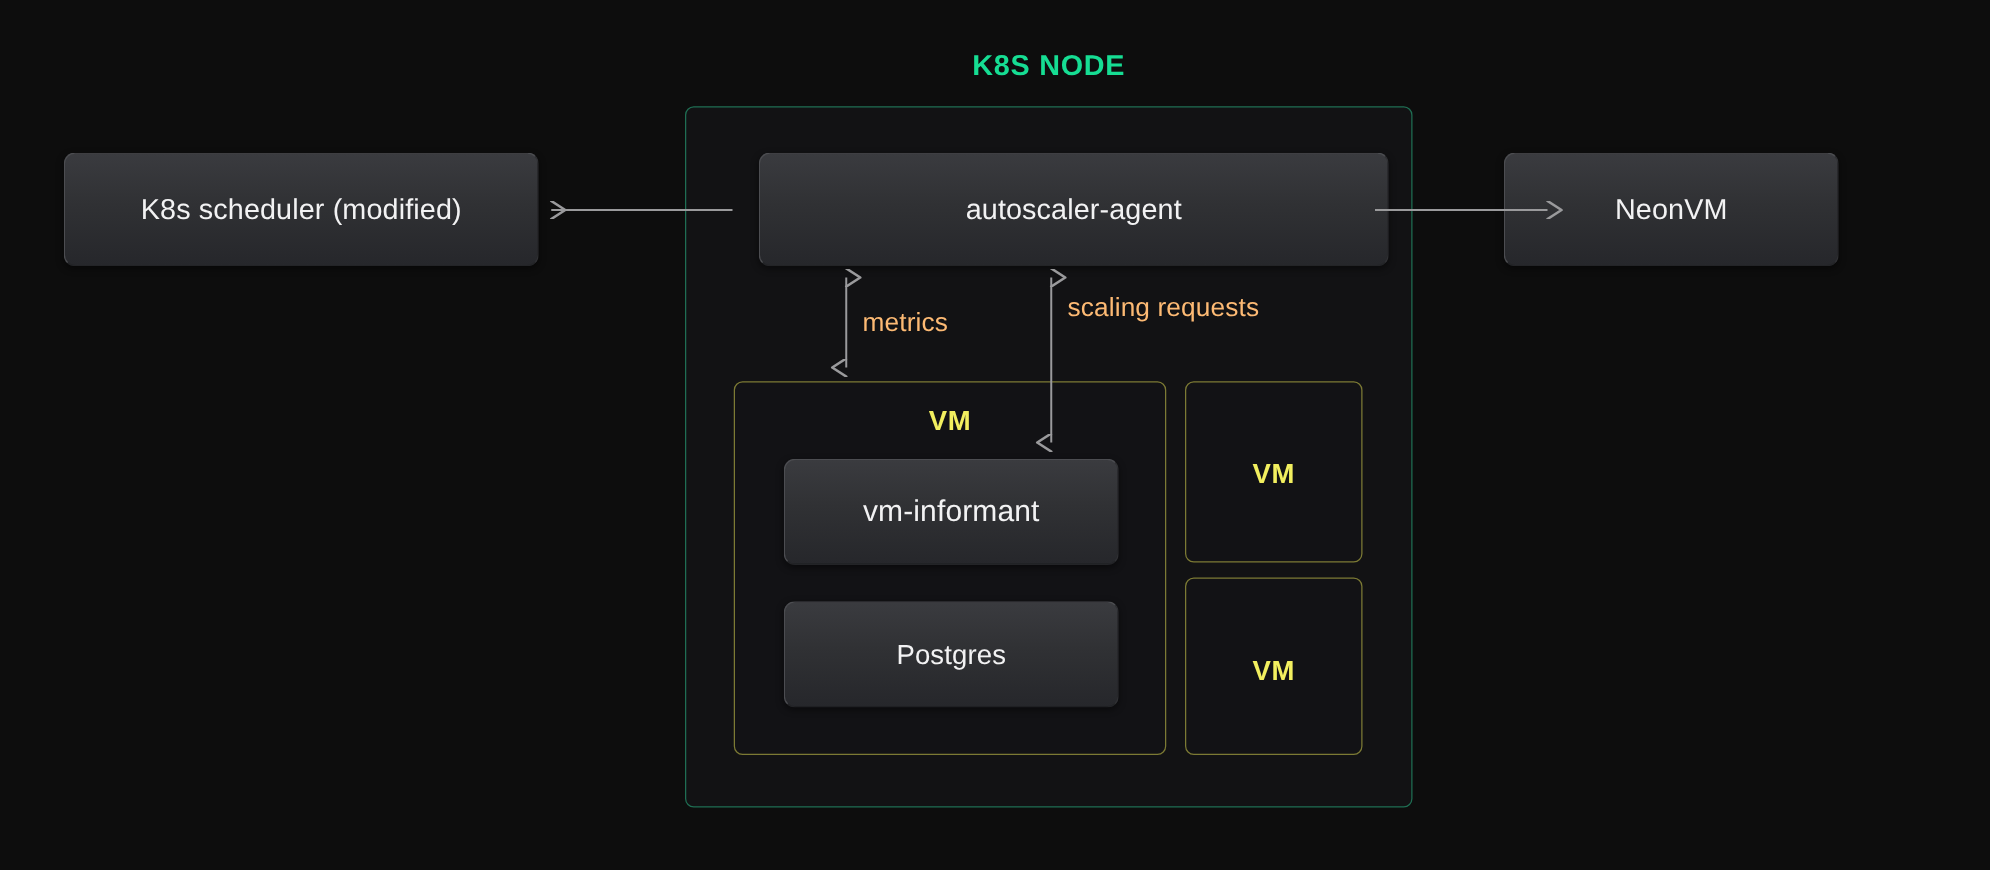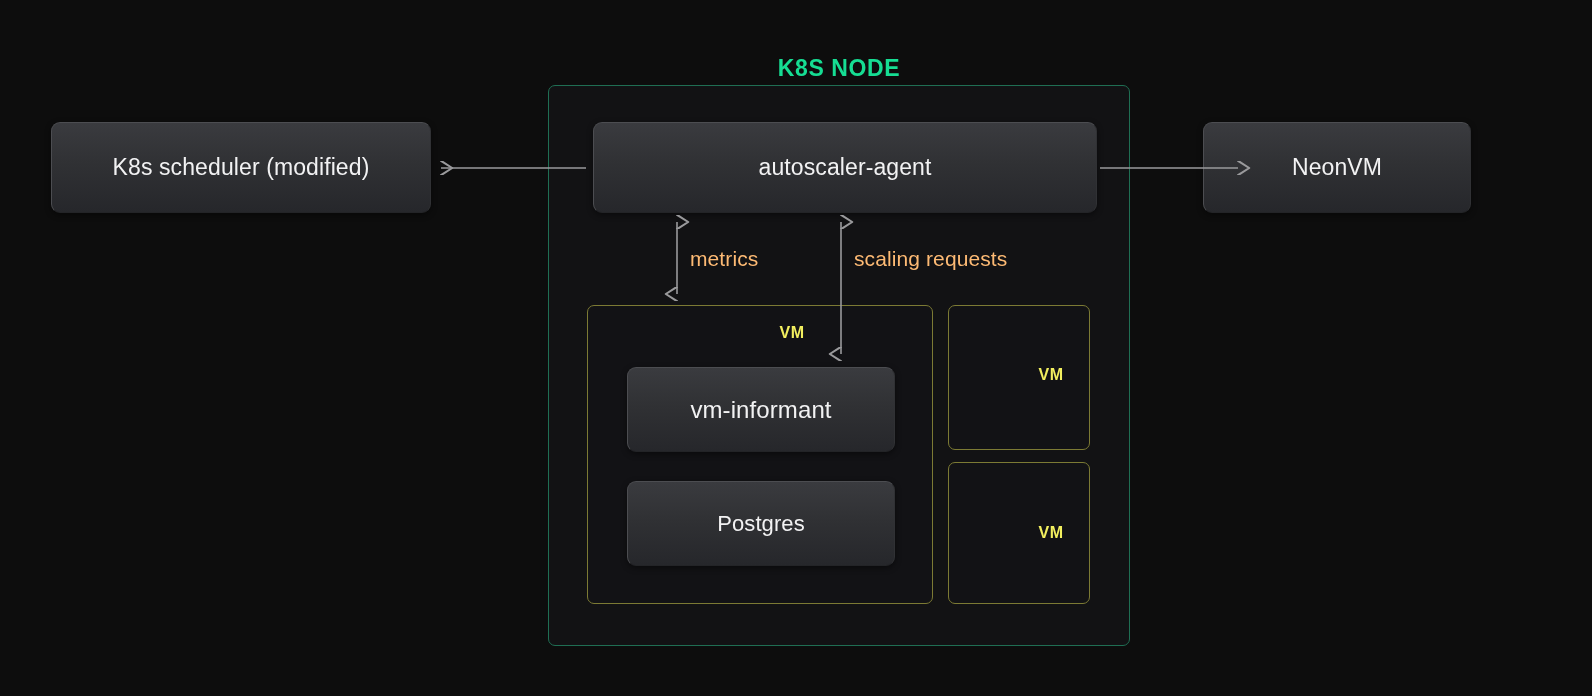--- a/index.html
+++ b/index.html
@@ -24,21 +24,20 @@
   .node-title {
     position: absolute;
     left: 548px;
     top: 39px;
     width: 582px;
     text-align: center;
     font-size: 23px;
     font-weight: 700;
     letter-spacing: 0.6px;
     color: #16dd93;
-    margin-top: 16px;
   }
 
   
   .node-box {
     position: absolute;
     left: 548px;
     top: 85px;
     width: 582px;
     height: 561px;
     box-sizing: border-box;
@@ -61,44 +60,43 @@
     justify-content: center;
     color: #f2f2f3;
     font-size: 23px;
     font-weight: 400;
     letter-spacing: 0.1px;
     box-shadow: 0 2px 6px rgba(0,0,0,0.45);
   }
 
   .card-scheduler { left: 51px;   top: 122px; width: 380px; height: 91px; }
   .card-neonvm    { left: 1203px; top: 122px; width: 268px; height: 91px; }
-  .card-agent     { left: 593px;  top: 122px; width: 504px; height: 91px; }
+  .card-agent     { left: 607px;  top: 122px; width: 504px; height: 91px; }
 
   .card-informant { left: 627px; top: 367px; width: 268px; height: 85px; font-size: 24px; }
   .card-postgres  { left: 627px; top: 481px; width: 268px; height: 85px; font-size: 22px; justify-content: center; }
 
   
   .vm-box {
     position: absolute;
     box-sizing: border-box;
     border: 1.4px solid #7c7a34;
     border-radius: 7px;
     background: #121215;
   }
   .vm-main  { left: 587px; top: 305px; width: 346px; height: 299px; }
   .vm-small-1 { left: 948px; top: 305px; width: 142px; height: 145px; }
   .vm-small-2 { left: 948px; top: 462px; width: 142px; height: 142px; }
 
   .vm-label {
     position: absolute;
     color: #f2ef5f;
-    font-size: 16px;
+    font-size: 22px;
     font-weight: 700;
     letter-spacing: 0.4px;
-    margin-left: 32px;
   }
   .vm-label-main { left: 587px; top: 324px; width: 346px; text-align: center; }
   .vm-label-s1   { left: 948px; top: 366px; width: 142px; text-align: center; }
   .vm-label-s2   { left: 948px; top: 524px; width: 142px; text-align: center; }
 
   
   .arrows {
     position: absolute;
     left: 0; top: 0;
     width: 1592px; height: 696px;
@@ -107,21 +105,21 @@
 
   
   .edge-label {
     position: absolute;
     color: #fdba74;
     font-size: 21px;
     letter-spacing: 0.1px;
     white-space: nowrap;
   }
   .label-metrics  { left: 690px; top: 247px; }
-  .label-scaling  { left: 854px; top: 247px; }
+  .label-scaling  { left: 854px; top: 235px; }
 </style>
 </head>
 <body>
 
 <div class="stage">
 
   <div class="node-title">K8S NODE</div>
 
   <div class="node-box"></div>
 

